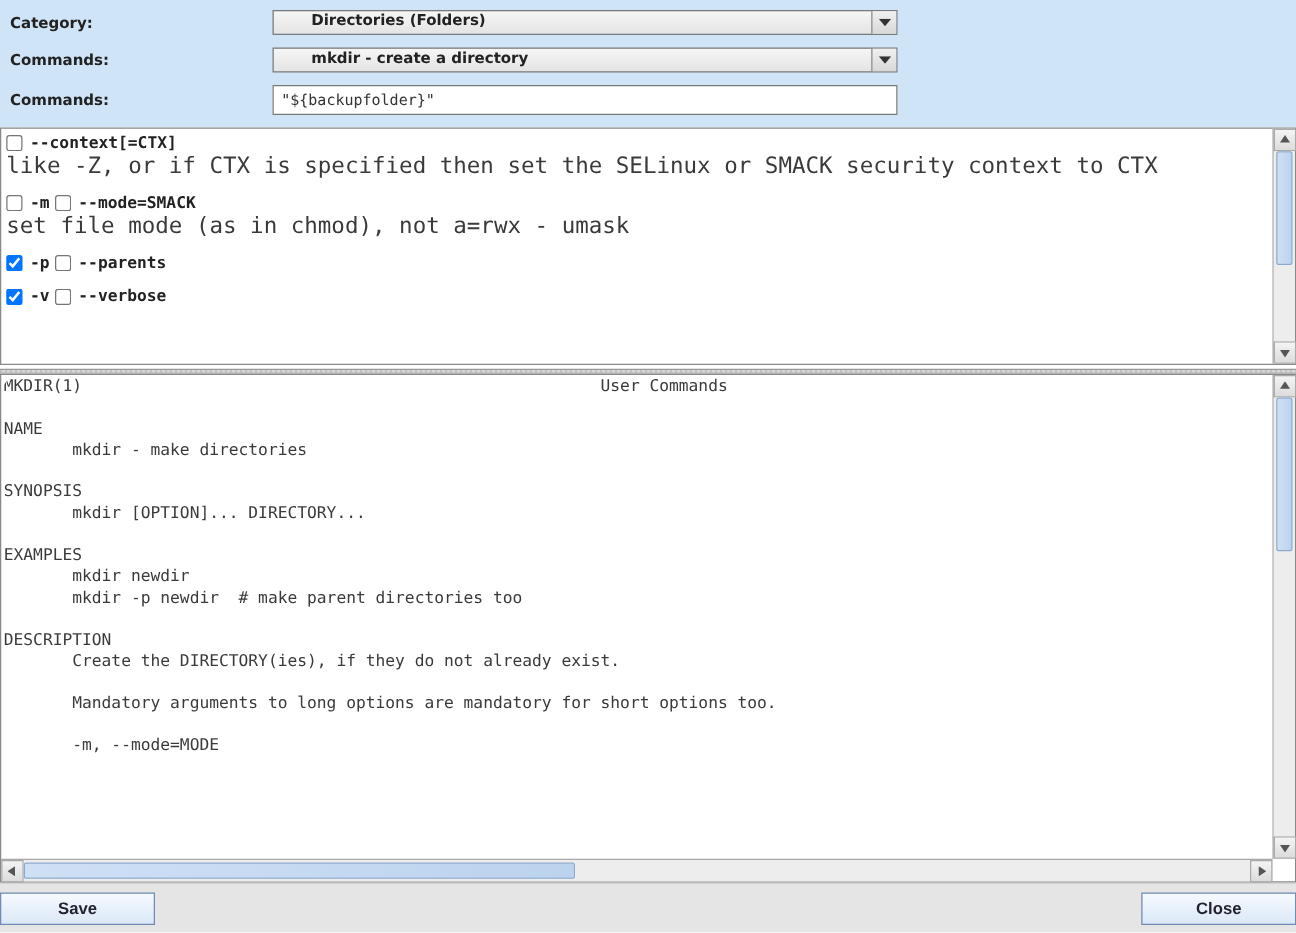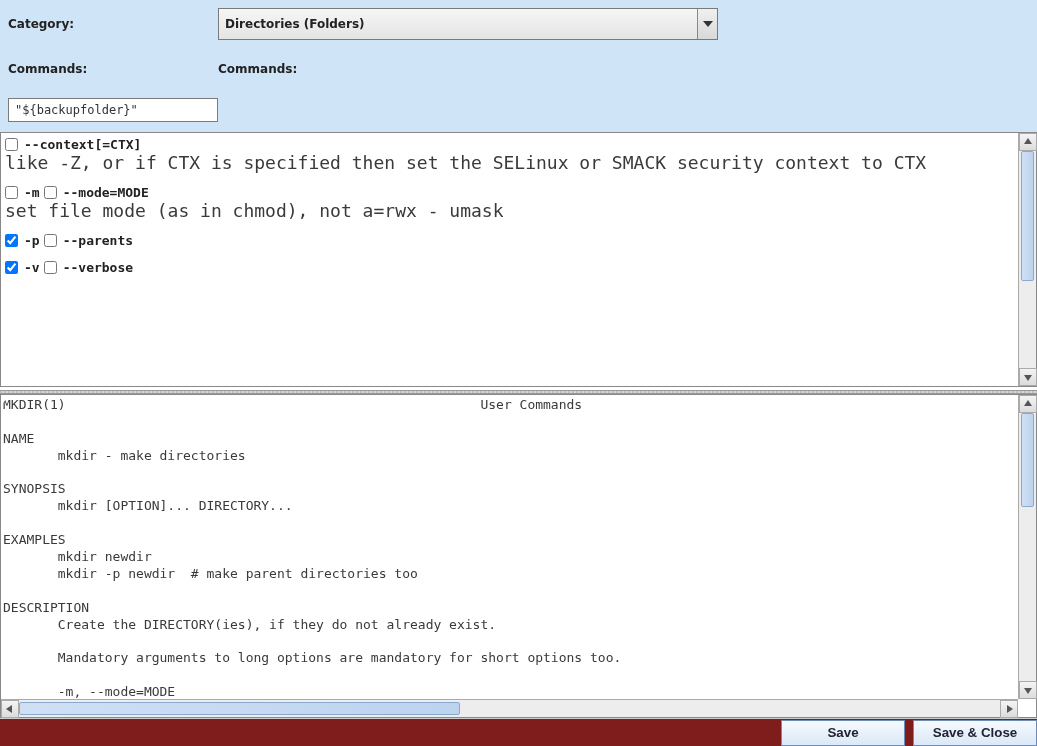--- a/index.html
+++ b/index.html
@@ -11,33 +11,34 @@
   height: 746px;
   overflow: hidden;
   display: flex;
   flex-direction: column;
 }
 .top-panel {
   background: #cfe4f7;
   padding: 8px 8px 10px 8px;
   display: grid;
   grid-template-columns: 210px 500px;
-  row-gap: 22px;
+  row-gap: 10px;
   align-items: center;
 }
 .top-panel label {
   font-weight: bold;
   color: #222;
 }
 .dropdown {
   display: flex;
-  align-items: center;
+  align-items: flex-start;
   border: 1px solid #7a7a7a;
   background: linear-gradient(#f6f6f6, #e4e4e4);
-  height: 32px;
+  height: 20px;
+  padding-left: 24px;
 }
 .dropdown .dd-text {
   flex: 1;
   padding: 0 6px;
   font-weight: bold;
   color: #222;
 }
 .dropdown .dd-btn {
   width: 20px;
   height: 100%;
@@ -61,21 +62,21 @@
 .pane {
   position: relative;
   border: 1px solid #888;
   background: #fff;
 }
 .pane-inner {
   position: absolute;
   inset: 0;
   overflow: hidden;
 }
-.options-pane { height: 255px; margin: 0 0 3px 0; }
+.options-pane { height: 190px; margin: 0 0 3px 0; }
 .options-pane .pane-inner { right: 18px; padding: 4px 4px; }
 .man-pane { flex: 1; margin: 0 0 0 0; }
 .man-pane .pane-inner { right: 18px; bottom: 18px; padding: 2px 2px; border-radius: 16px; }
 .vscroll {
   position: absolute;
   top: 0; right: 0; bottom: 0;
   width: 18px;
   background: #e9e9e9;
   border-left: 1px solid #aaa;
   display: flex;
@@ -137,26 +138,26 @@
   white-space: pre;
   line-height: 1.3;
 }
 .splitter {
   height: 4px;
   background: repeating-linear-gradient(90deg, #c0c0c0 0 2px, #d8d8d8 2px 4px);
   border-top: 1px solid #999;
   border-bottom: 1px solid #999;
 }
 .button-bar {
-  height: 28px;
-  display: flex;
-  align-items: center;
-  justify-content: flex-end;
+  height: 40px;
+  display: flex;
+  align-items: center;
+  justify-content: space-between;
   gap: 8px;
-  background: #7f1d1d;
+  background: #e5e5e5;
   border-top: 1px solid #ccc;
 }
 .btn {
   min-width: 124px;
   height: 26px;
   border: 1px solid #6e8cb5;
   background: linear-gradient(#f5faff, #dbe8f7);
   font-weight: bold;
   color: #223;
   cursor: pointer;
@@ -170,40 +171,48 @@
   <div class="dropdown">
     <span class="dd-text">Directories (Folders)</span>
     <span class="dd-btn">
       <svg viewBox="0 0 10 6">
           <path d="M0 0 L5 6 L10 0 Z" fill="#333"></path>
         </svg>
     </span>
   </div>
 
   <label>Commands:</label>
+  <div class="dropdown">
+    <span class="dd-text">mkdir - create a directory</span>
+    <span class="dd-btn">
+      <svg viewBox="0 0 10 6">
+          <path d="M0 0 L5 6 L10 0 Z" fill="#333"></path>
+        </svg>
+    </span>
+  </div>
 
   <label>Commands:</label>
   <input class="text-input" value="&quot;${backupfolder}&quot;" style="">
 </div>
 
 <div class="pane options-pane">
   <div class="pane-inner" id="options-container">
       <div class="opt-group">
         <div class="opt-row">
           <input type="checkbox" style="">
           <span class="flag">--context[=CTX]</span>
         </div>
         <div class="opt-desc">like -Z, or if CTX is specified then set the SELinux or SMACK security context to CTX</div>
       </div>
       <div class="opt-group">
         <div class="opt-row">
           <input type="checkbox" style="">
           <span class="flag">-m</span>
           <input type="checkbox" style="">
-          <span class="flag">--mode=MODE</span>
+          <span class="flag">--mode=SMACK</span>
         </div>
         <div class="opt-desc">set file mode (as in chmod), not a=rwx - umask</div>
       </div>
       <div class="opt-group">
         <div class="opt-row">
           <input type="checkbox" checked="" style="">
           <span class="flag">-p</span>
           <input type="checkbox" style="">
           <span class="flag">--parents</span>
         </div>
@@ -284,14 +293,14 @@
     <div class="sc-btn">
         <svg viewBox="0 0 8 8">
           <path d="M2 0 L8 4 L2 8 Z" fill="#555"></path>
         </svg>
       </div>
   </div>
 </div>
 
 <div class="button-bar">
   <button class="btn">Save</button>
-  <button class="btn">Save &amp; Close</button>
+  <button class="btn">Close</button>
 </div>
 
 </body></html>

